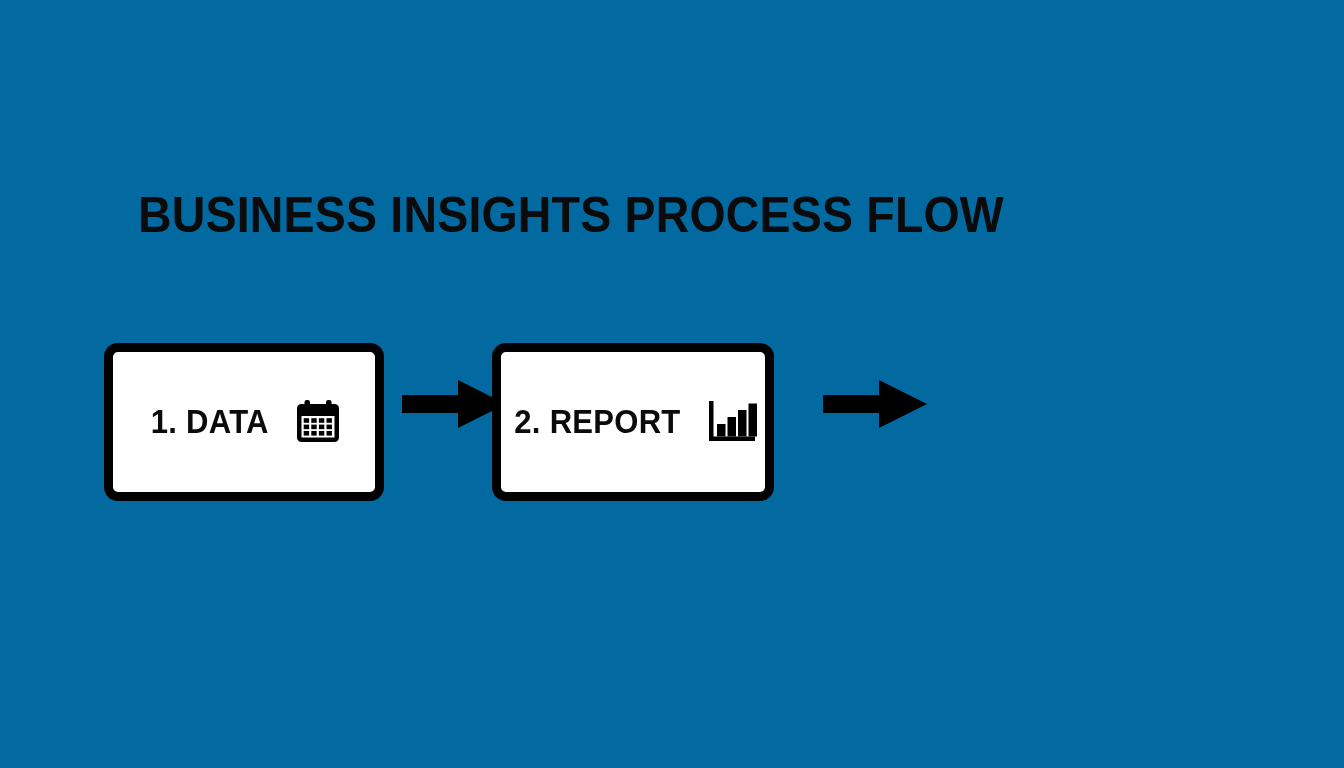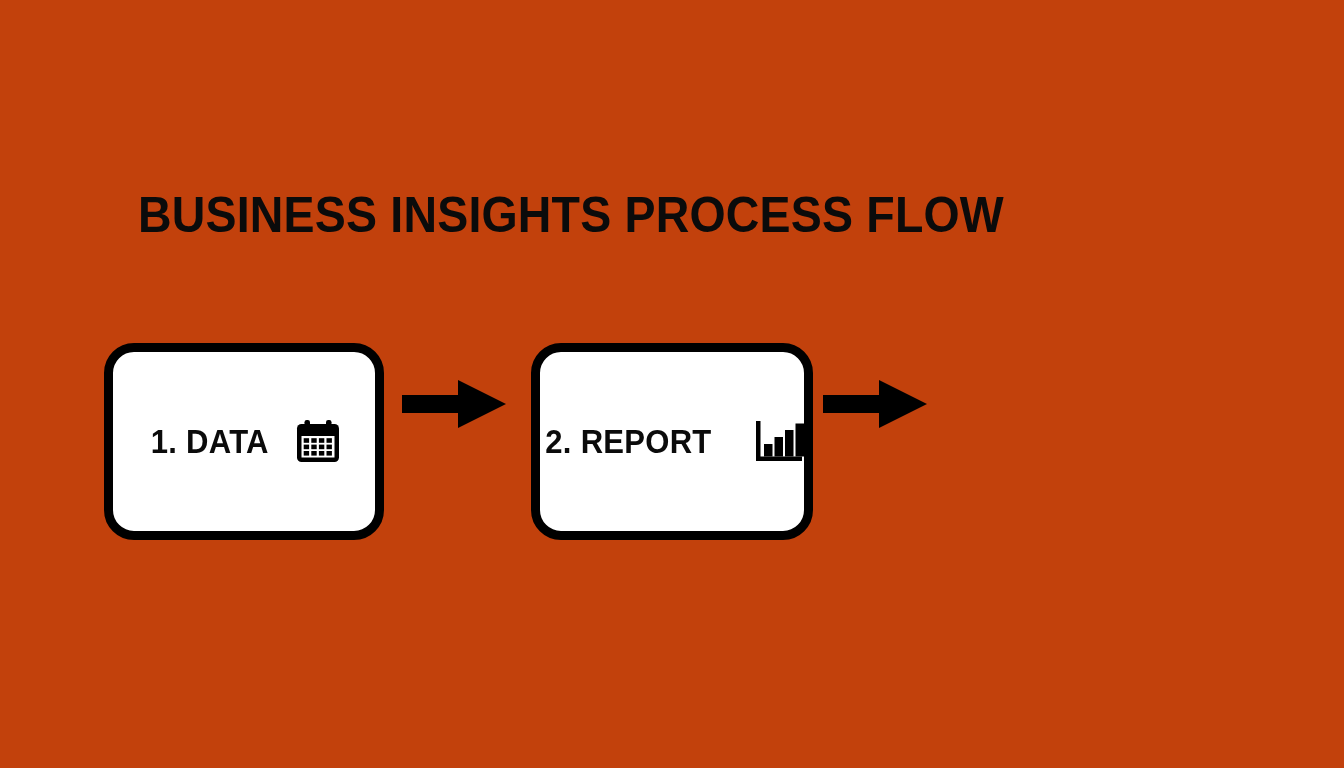--- a/index.html
+++ b/index.html
@@ -12,21 +12,21 @@
     height: 768px;
     overflow: hidden;
     font-family: "Liberation Sans", sans-serif;
     color: #000000;
   }
 
   .canvas {
     position: relative;
     width: 1344px;
     height: 768px;
-    background: #c2410c;
+    background: #0369a1;
     text-decoration: underline;
   }
 
   
   .diagram-title {
     position: absolute;
     left: 138px;
     top: 186px;
     font-family: "Liberation Sans", sans-serif;
     font-weight: 700;
@@ -44,33 +44,33 @@
     position: absolute;
     left: 0;
     top: 343px;
     width: 1344px;
     height: 160px;
   }
 
   .step-box {
     position: absolute;
     top: 0;
-    height: 197px;
+    height: 158px;
     box-sizing: border-box;
     border: 9px solid #000000;
-    border-radius: 30px;
+    border-radius: 14px;
     background: #ffffff;
     display: flex;
     align-items: center;
     justify-content: center;
     gap: 22px;
   }
 
   .step-box-1 { left: 104px;  width: 280px; }
-  .step-box-2 { left: 531px;  width: 282px; justify-content: space-between; }
+  .step-box-2 { left: 492px;  width: 282px; }
   .step-box-3 { left: 952px;  width: 277px; }
 
   .step-label {
     font-family: "Liberation Sans", sans-serif;
     font-weight: 700;
     font-size: 33px;
     line-height: 34px;
     letter-spacing: 0.3px;
     color: #0b0b0b;
     white-space: nowrap;

